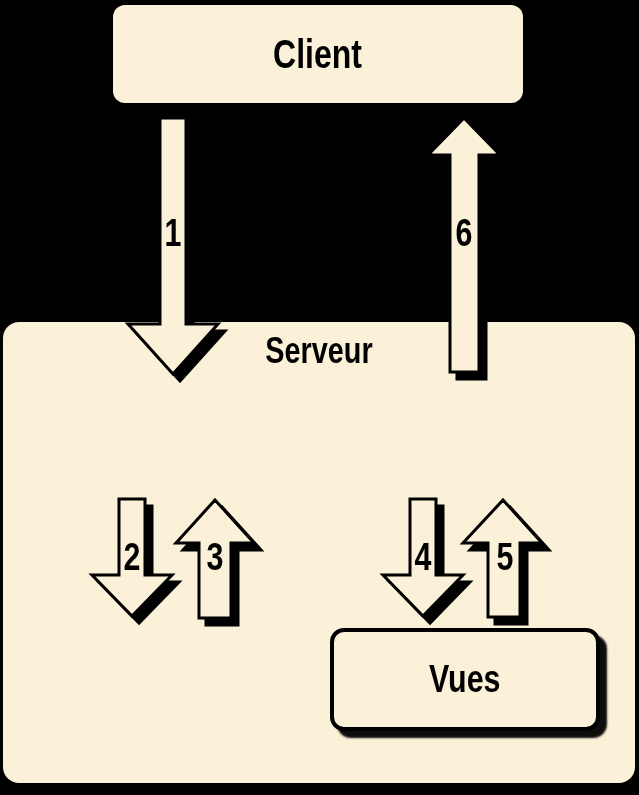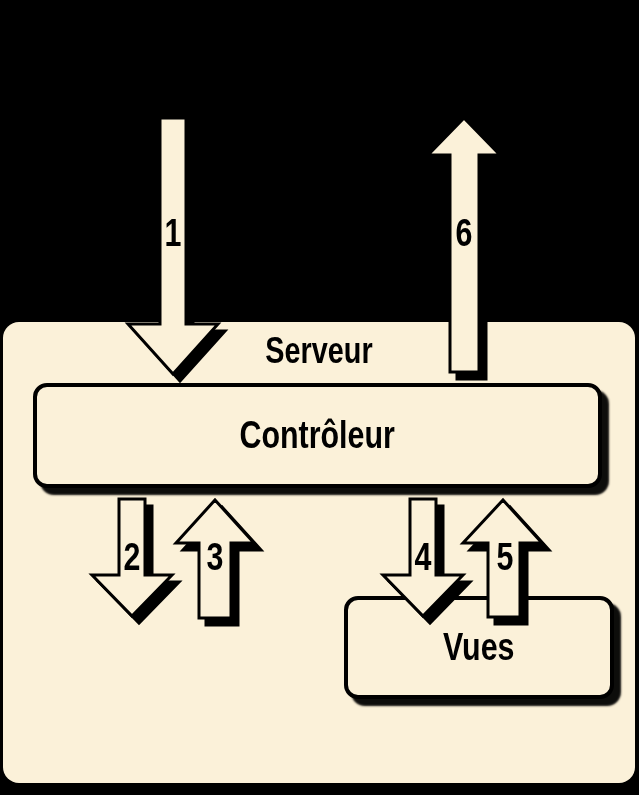--- a/index.html
+++ b/index.html
@@ -54,21 +54,21 @@
   }
   .bordered {
     border: 4px solid #000;
     border-radius: 14px;
     box-shadow: 7px 7px 2px rgba(0,0,0,0.95);
     z-index: 2;
     font-size: 38px;
   }
   .controleur-box { left: 33px;  top: 383px; width: 569px; height: 105px; }
   .modeles-box    { left: 38px;  top: 627px; width: 272px; height: 103px; }
-  .vues-box       { left: 330px; top: 596px; width: 270px; height: 103px; margin-left: 14px; }
+  .vues-box       { left: 330px; top: 628px; width: 270px; height: 103px; }
 
   .arrow-layer {
     position: absolute;
     left: 0; top: 0;
     z-index: 3;
     pointer-events: none;
   }
   .arrow-shape { fill: #FBF1D9; stroke: #000; stroke-width: 3; stroke-linejoin: miter; }
   .arrow-shadow { fill: #000; stroke: #000; stroke-width: 3; }
 
@@ -88,28 +88,28 @@
   .num3 { left: 193px; top: 533px; }
   .num4 { left: 401px; top: 533px; }
   .num5 { left: 483px; top: 533px; }
   .num6 { left: 442px; top: 209px; }
 </style>
 </head>
 <body>
 
 <div class="canvas">
 
+  <div class="box client-box">
+    <span class="lbl">Client</span>
+  </div>
 
   <div class="box serveur-box">
     <div class="serveur-title">Serveur</div>
   </div>
 
-  <div class="box bordered controleur-box">
-    <span class="lbl">Contrôleur</span>
-  </div>
 
 
   <div class="box bordered vues-box">
     <span class="lbl">Vues</span>
   </div>
 
   <svg class="arrow-layer" width="639" height="795" viewBox="0 0 639 795">
 
     <g transform="translate(7,7)">
       <polygon class="arrow-shadow" points="160,118 186,118 186,324 218,324 173,374 128,324 160,324"></polygon>

